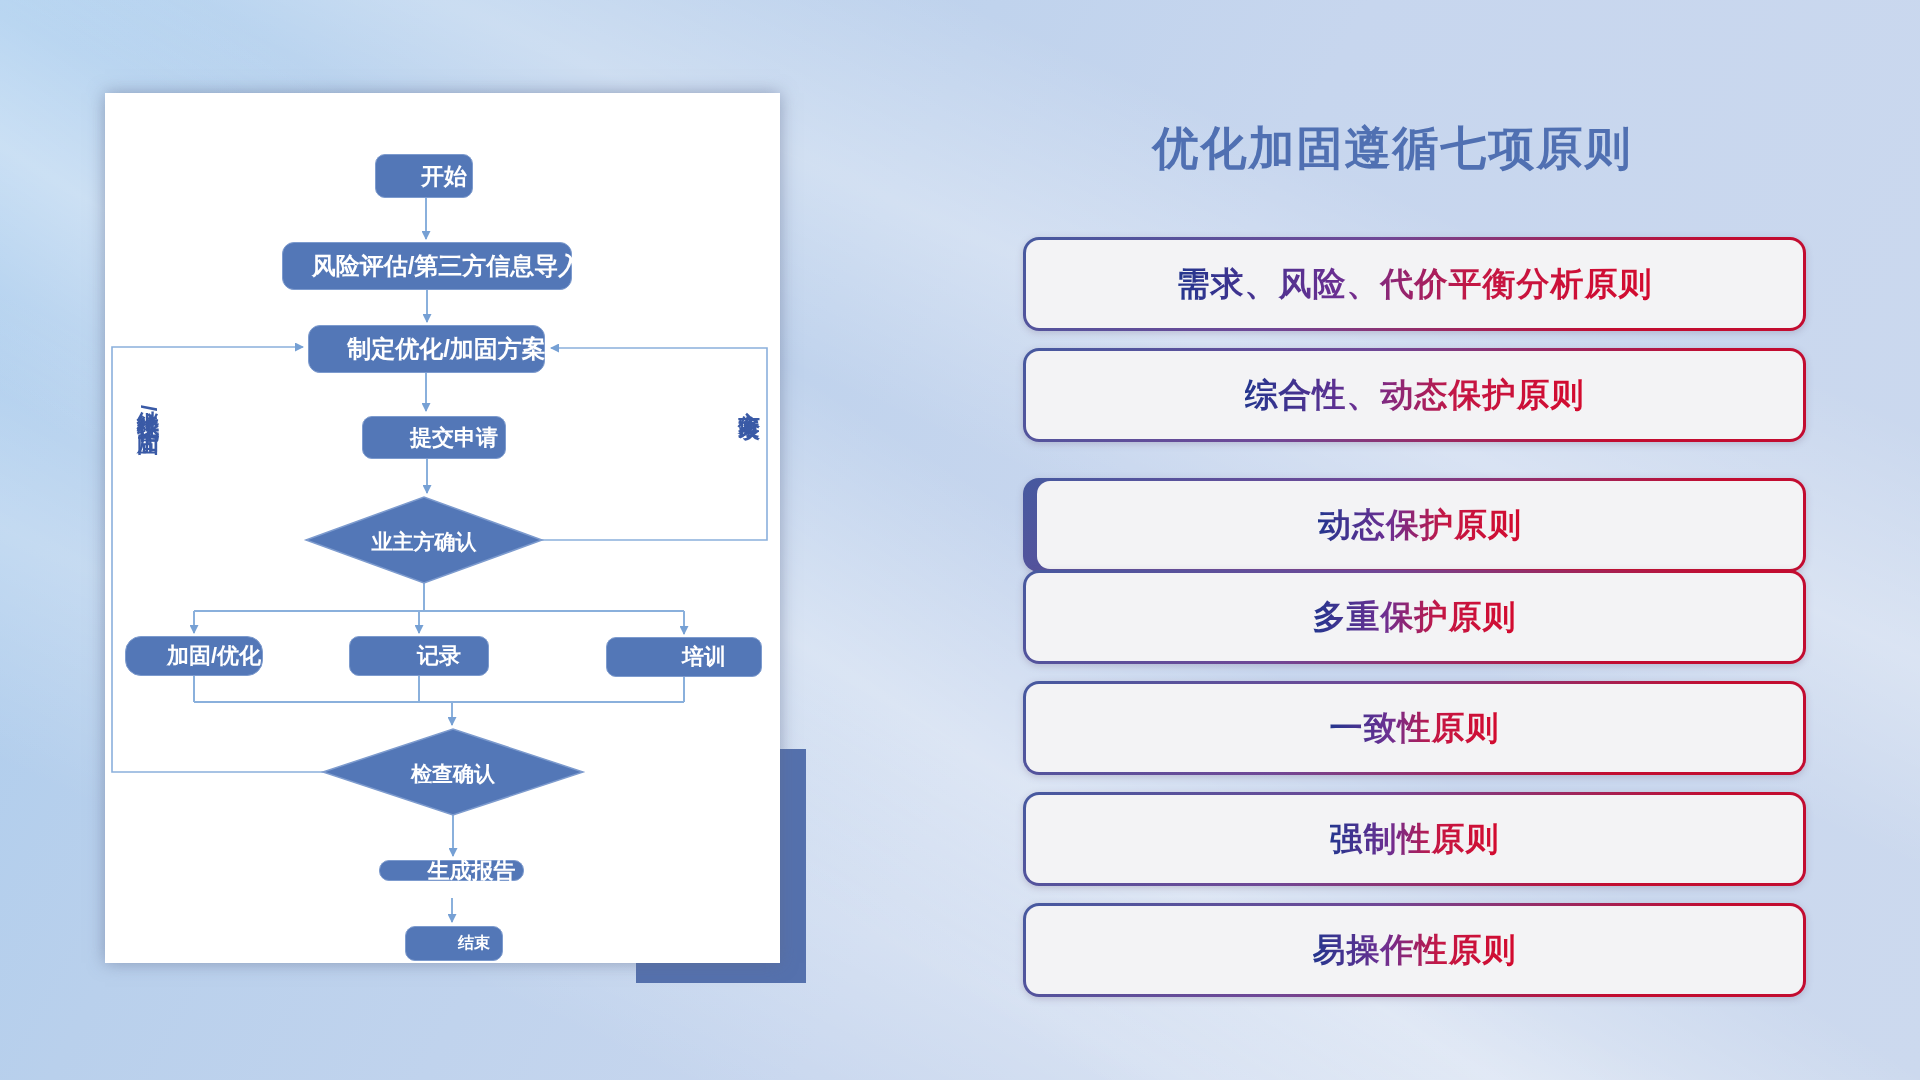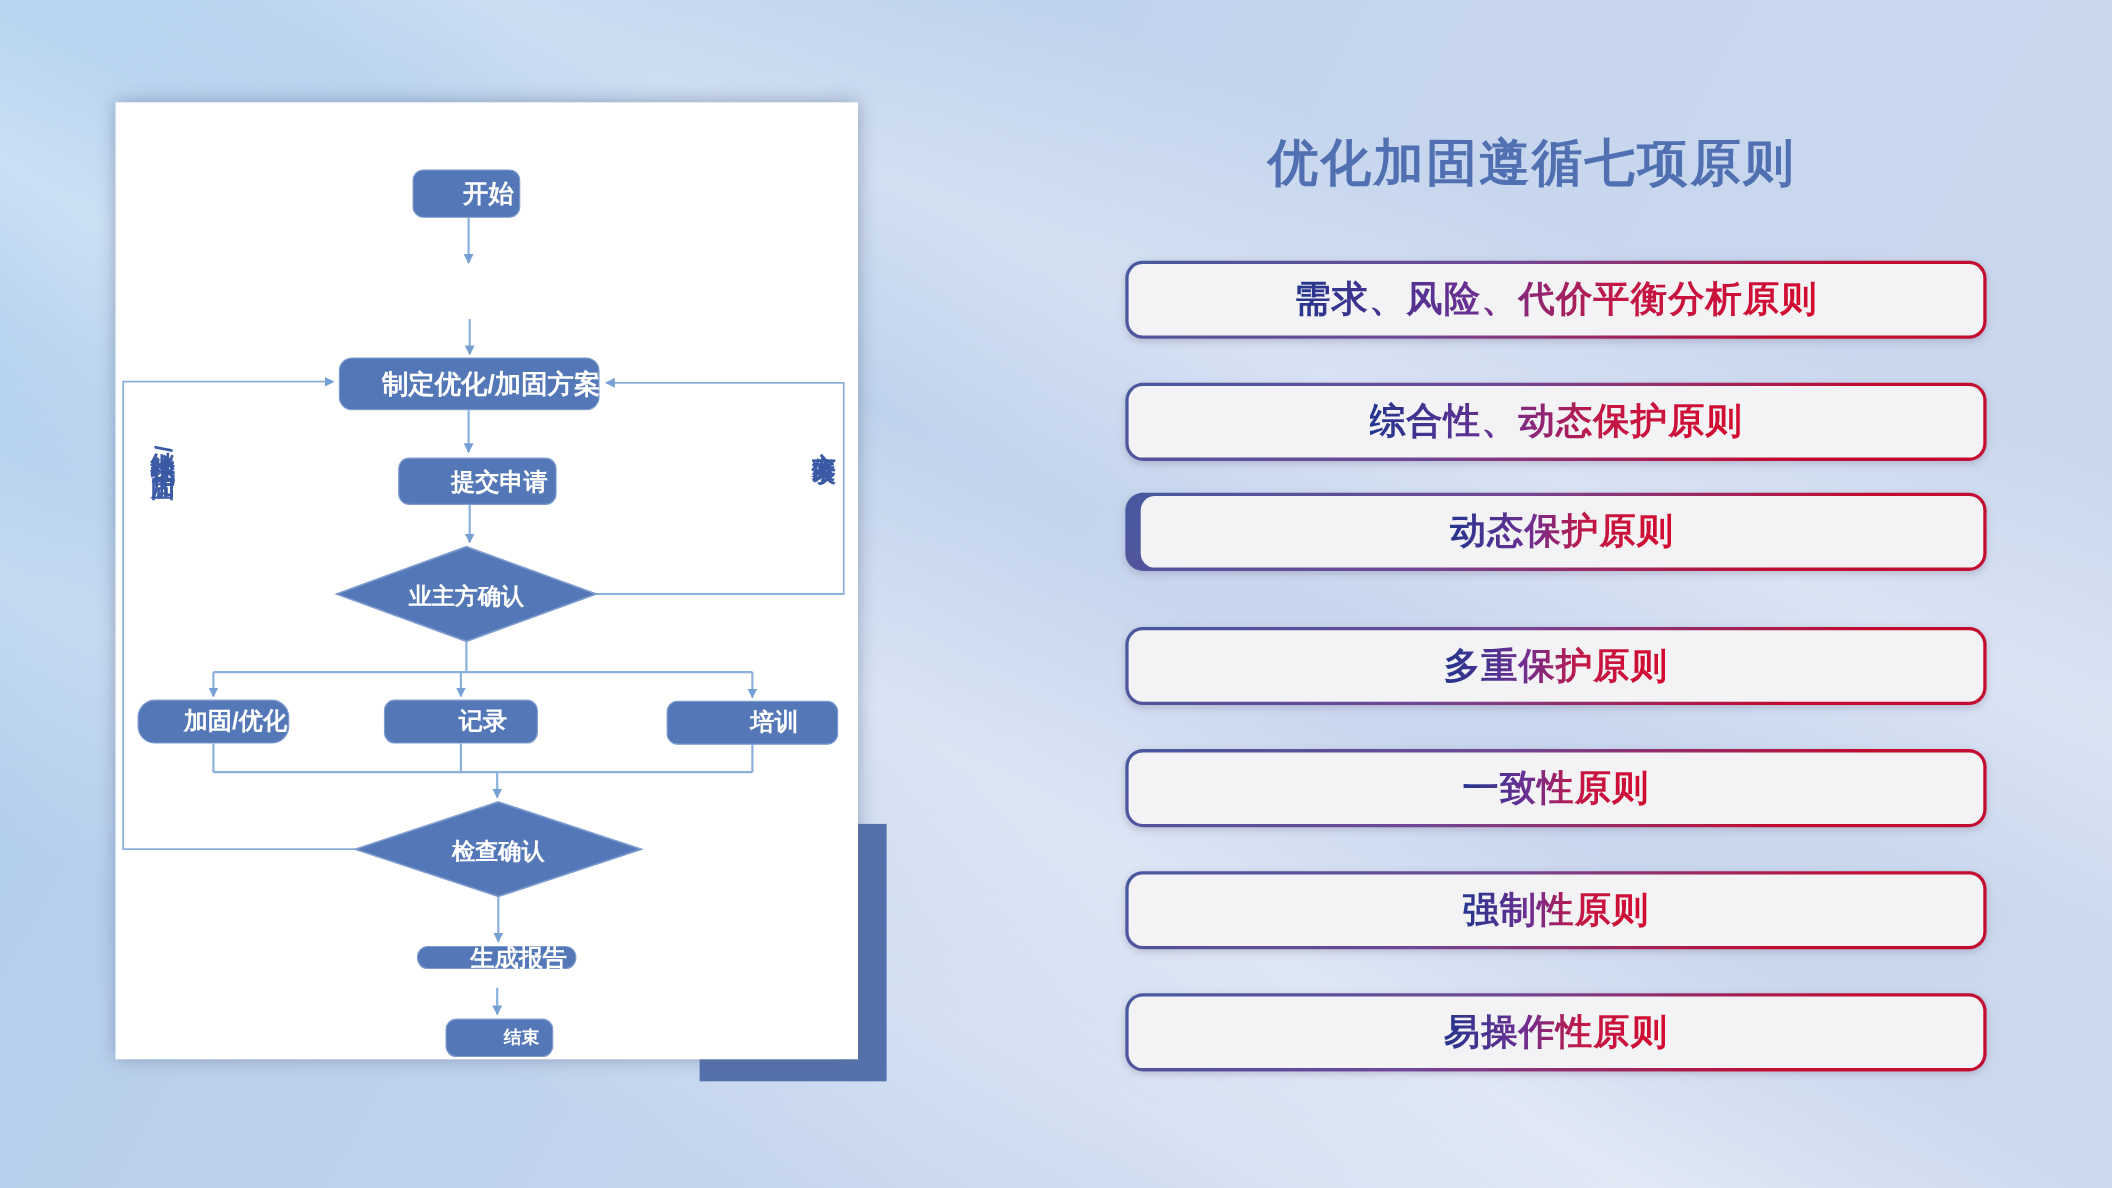--- a/index.html
+++ b/index.html
@@ -41,21 +41,21 @@
     position:absolute;writing-mode:vertical-rl;text-orientation:mixed;
     color:#3a5aa6;font-weight:bold;font-size:22px;letter-spacing:3px;
   }
   
   .panel-title{
     position:absolute;left:1001px;top:118px;width:783px;
     text-align:center;font-size:46px;font-weight:bold;letter-spacing:2px;
     color:#5070b2;
   }
   .pbox{
-    position:absolute;left:1023px;width:783px;height:71px;
+    position:absolute;left:1023px;width:783px;height:94px;
     border-radius:16px;padding:3px;box-sizing:border-box;
     background:linear-gradient(140deg,#46599f 0%,#6f4796 40%,#c20c30 78%);
     box-shadow:0 2px 7px rgba(110,95,125,.28);
   }
   .pbox-in{
     width:100%;height:100%;border-radius:13px;background:#f3f3f5;
     display:flex;align-items:center;justify-content:center;
   }
   .ptext{
     font-size:33px;font-weight:bold;letter-spacing:1px;white-space:nowrap;
@@ -102,20 +102,21 @@
       <path d="M218 679 L7 679 L7 254 L198 254" marker-end="url(#arr)" stroke-width="1.6"></path>
     </g>
     <g fill="#5377b7" stroke="#7d9bce" stroke-width="1.5">
       <polygon points="201,447 319,404 437,447 319,490"></polygon>
       <polygon points="218,679 348,636 478,679 348,722"></polygon>
     </g>
   </svg>
 
   <div class="node" style="left:270px;top:61px;width:98px;height:44px;font-size:23px;">开始</div>
 
+  <div class="node big" style="left:177px;top:149px;width:290px;height:48px;font-size:24px;">风险评估/第三方信息导入</div>
 
   <div class="node big" style="left:203px;top:232px;width:237px;height:48px;font-size:24px;text-align:center;">制定优化/加固方案</div>
 
   <div class="node" style="left:257px;top:323px;width:144px;height:43px;font-size:22px;">提交申请</div>
 
   <div class="dlabel" style="left:239px;top:435px;width:160px;">业主方确认</div>
 
   <div class="node" style="left:20px;top:543px;width:138px;height:40px;font-size:22px;border-radius:16px;">加固/优化</div>
 
   <div class="node" style="left:244px;top:543px;width:140px;height:40px;font-size:22px;">记录</div>
@@ -140,21 +141,21 @@
     <span class="ptext">需求、风险、代价平衡分析原则</span>
   </div>
 </div>
 
 <div class="pbox" style="top:348px;">
   <div class="pbox-in">
     <span class="ptext">综合性、动态保护原则</span>
   </div>
 </div>
 
-<div class="pbox" style="top:448px;padding-left:14px;">
+<div class="pbox" style="top:478px;padding-left:14px;">
   <div class="pbox-in">
     <span class="ptext">动态保护原则</span>
   </div>
 </div>
 
 <div class="pbox" style="top:570px;">
   <div class="pbox-in">
     <span class="ptext">多重保护原则</span>
   </div>
 </div>

